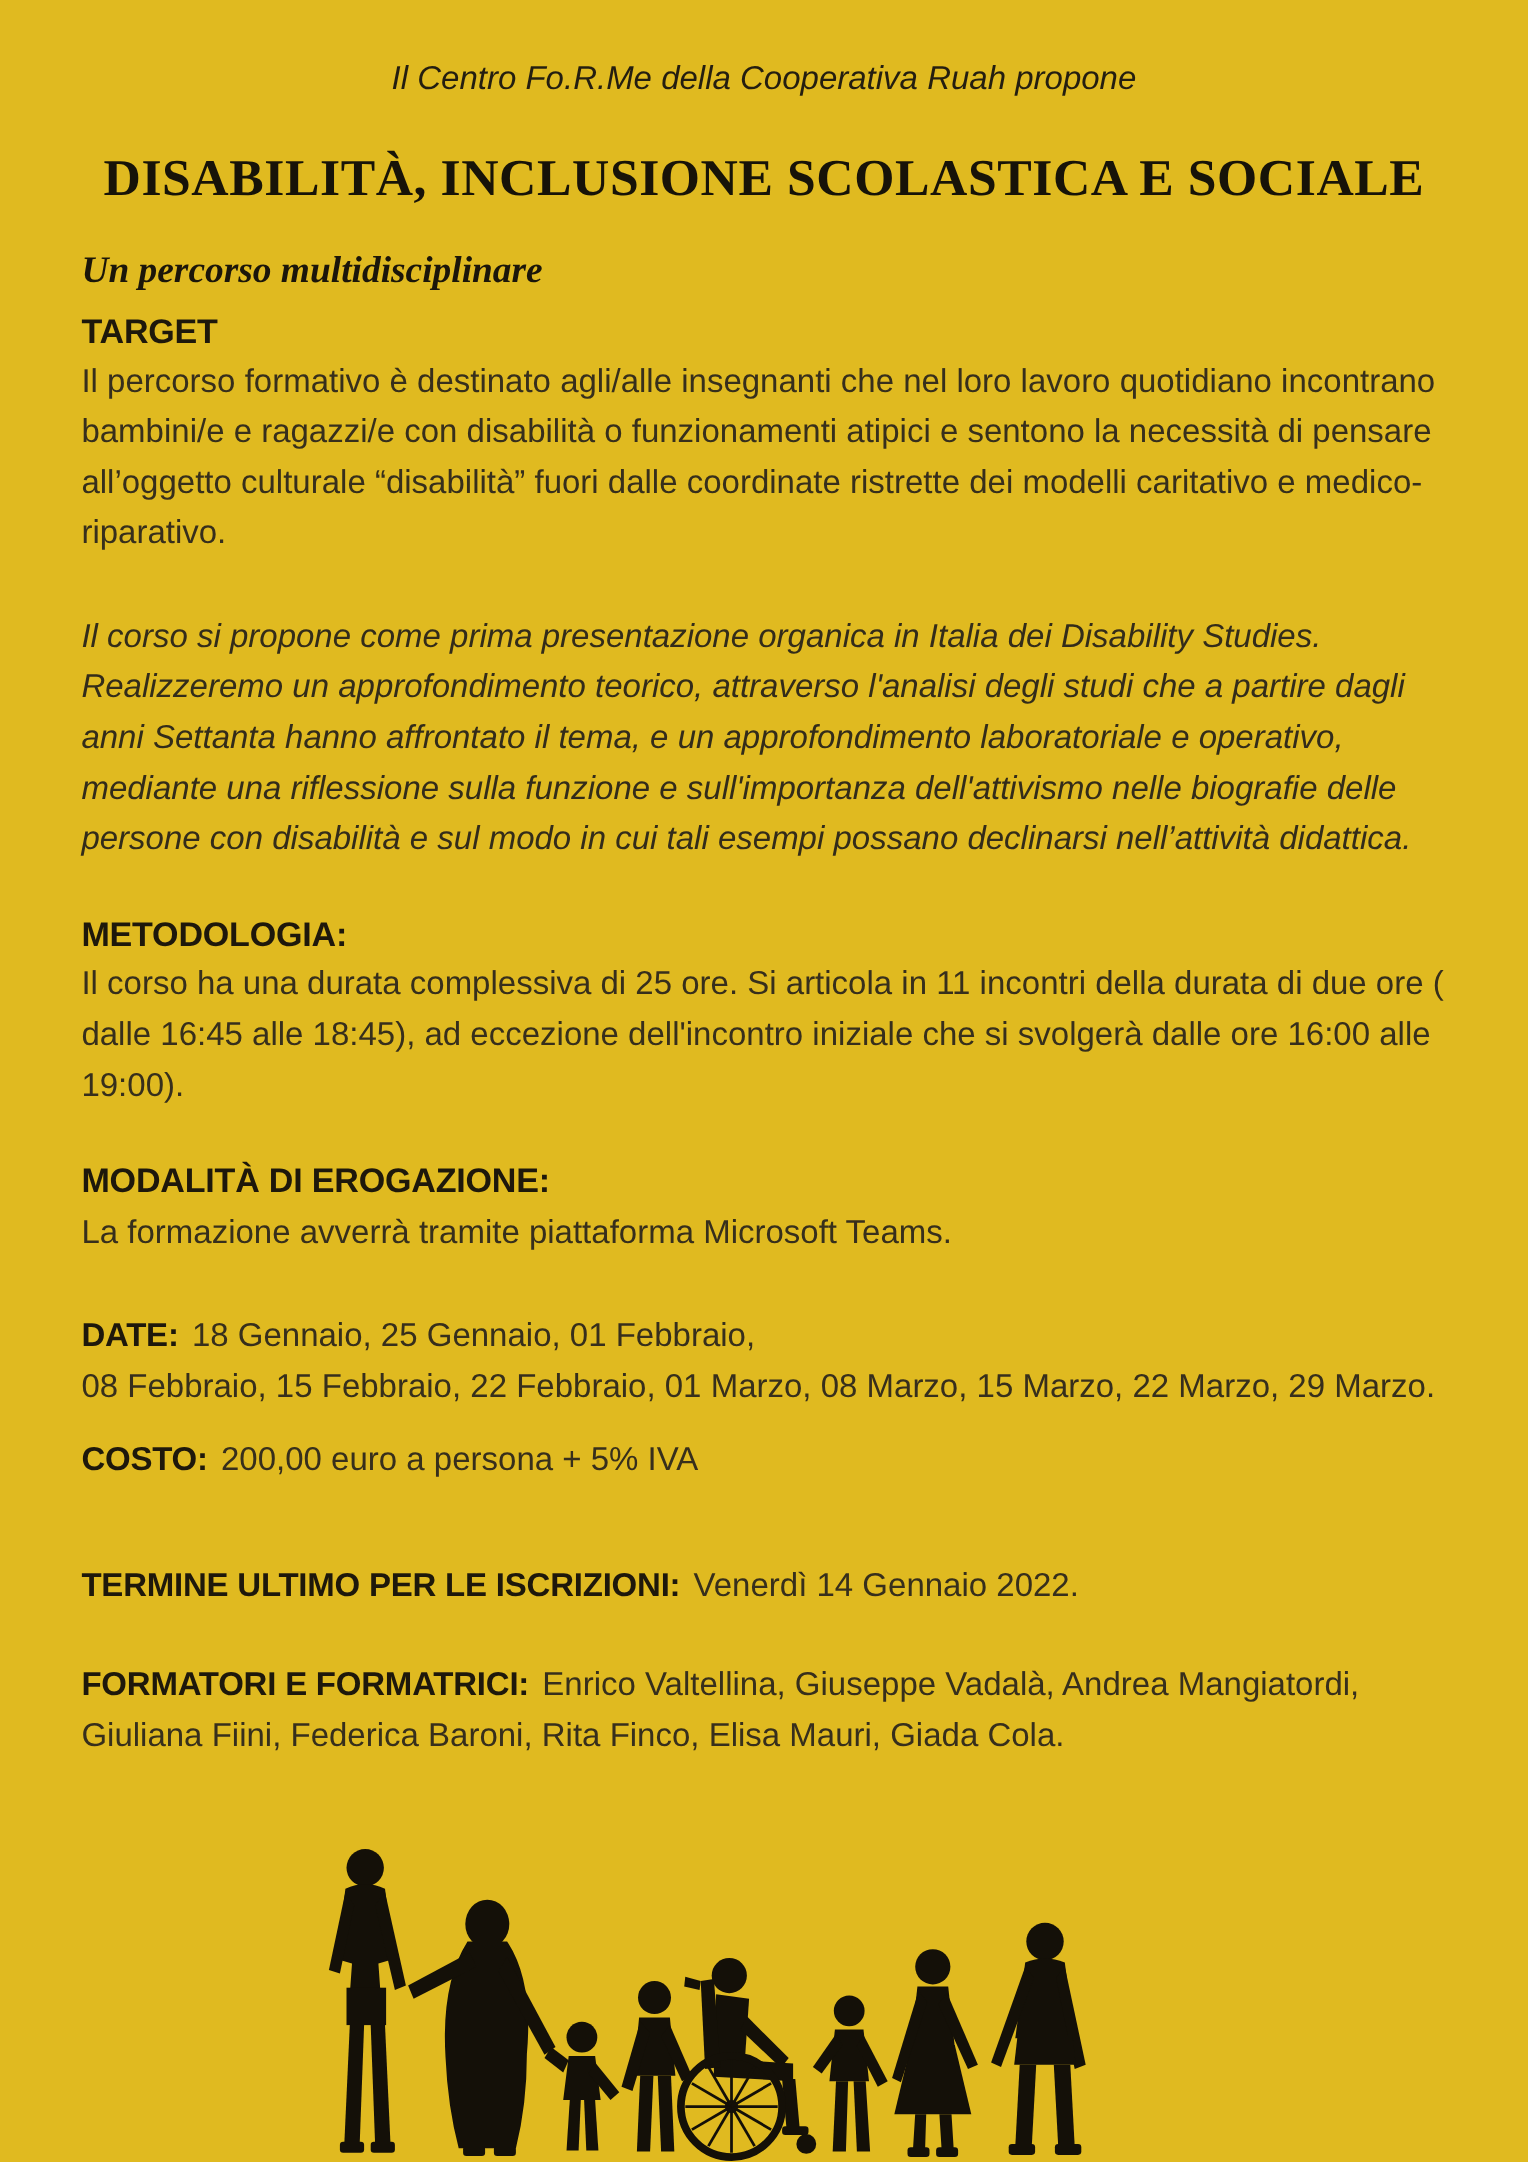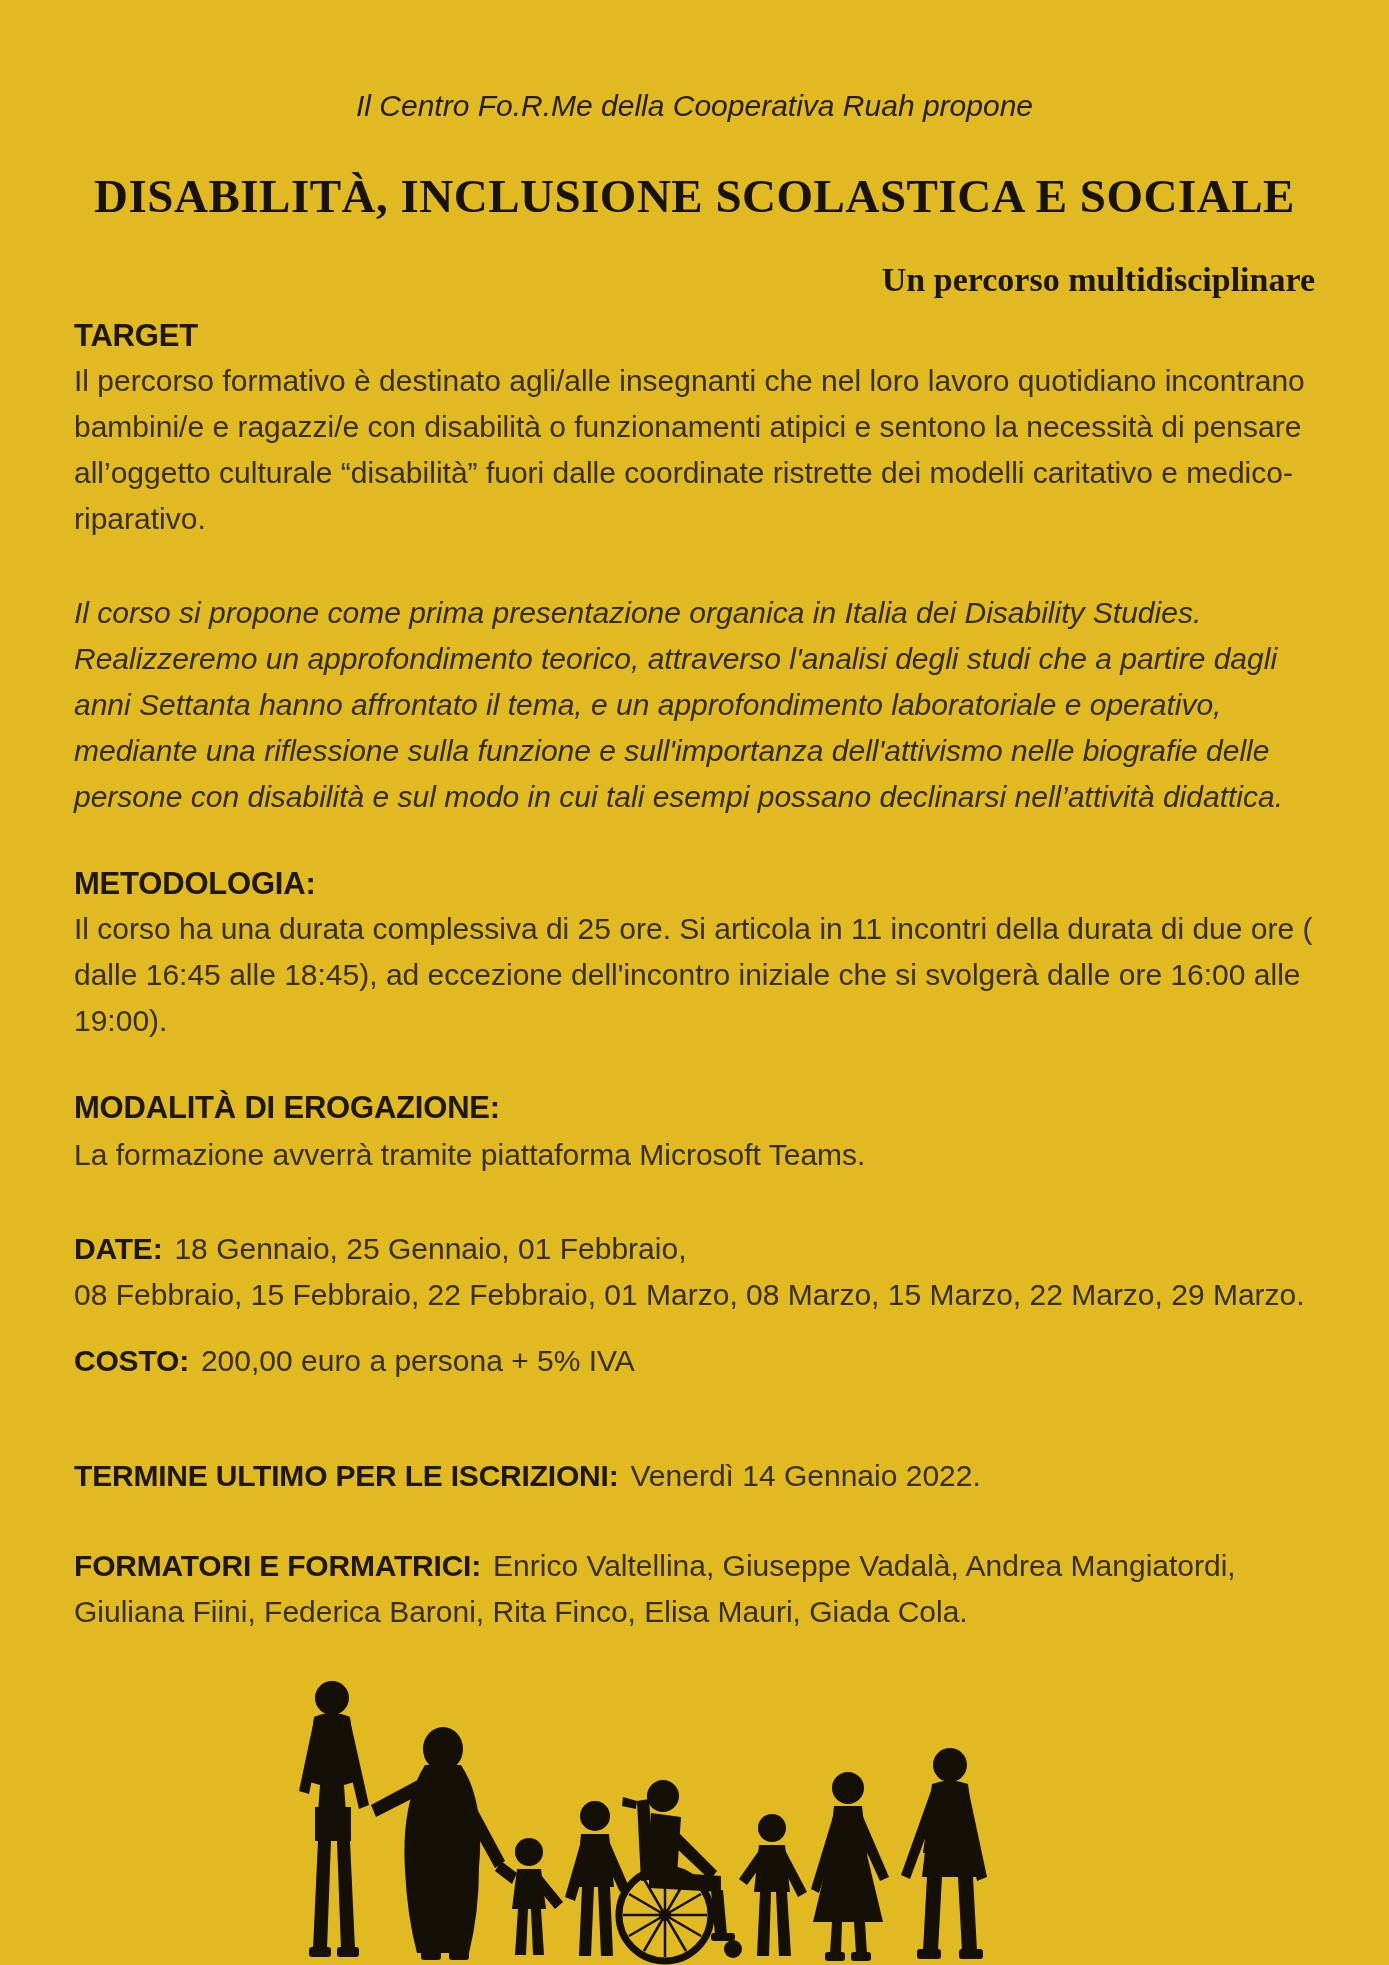--- a/index.html
+++ b/index.html
@@ -7,21 +7,21 @@
     width:1389px;height:1965px;
     background:#E0BA20;
     position:relative;
     font-family:"Liberation Sans","DejaVu Sans",sans-serif;
     color:#352D1B;
     overflow:hidden;
   }
   .page{
     position:relative;
     width:1389px;height:1965px;
-    padding:86px 74px 0 74px;
+    padding:52px 74px 0 74px;
     box-sizing:border-box;
   }
   .intro{
     text-align:center;
     font-style:italic;
     font-size:30px;
     line-height:40px;
     color:#241E10;
     font-weight:500;
   }
@@ -30,26 +30,27 @@
     text-align:center;
     font-family:"Liberation Serif","DejaVu Serif",serif;
     font-weight:700;
     font-size:47px;
     line-height:60px;
     letter-spacing:0.5px;
     color:#171308;
   }
   .subtitle{
     margin:32px 0 5px 0;
-    text-align:right;
+    text-align:left;
     font-family:"Liberation Serif","DejaVu Serif",serif;
     font-weight:700;
     font-size:34px;
     line-height:44px;
     color:#1B160A;
+    font-style:italic;
   }
   .heading{
     margin:44px 0 0 0;
     font-size:31px;
     line-height:40px;
     font-weight:800;
     color:#1E180B;
     letter-spacing:-0.2px;
   }
   .heading.first{margin-top:14px;}

